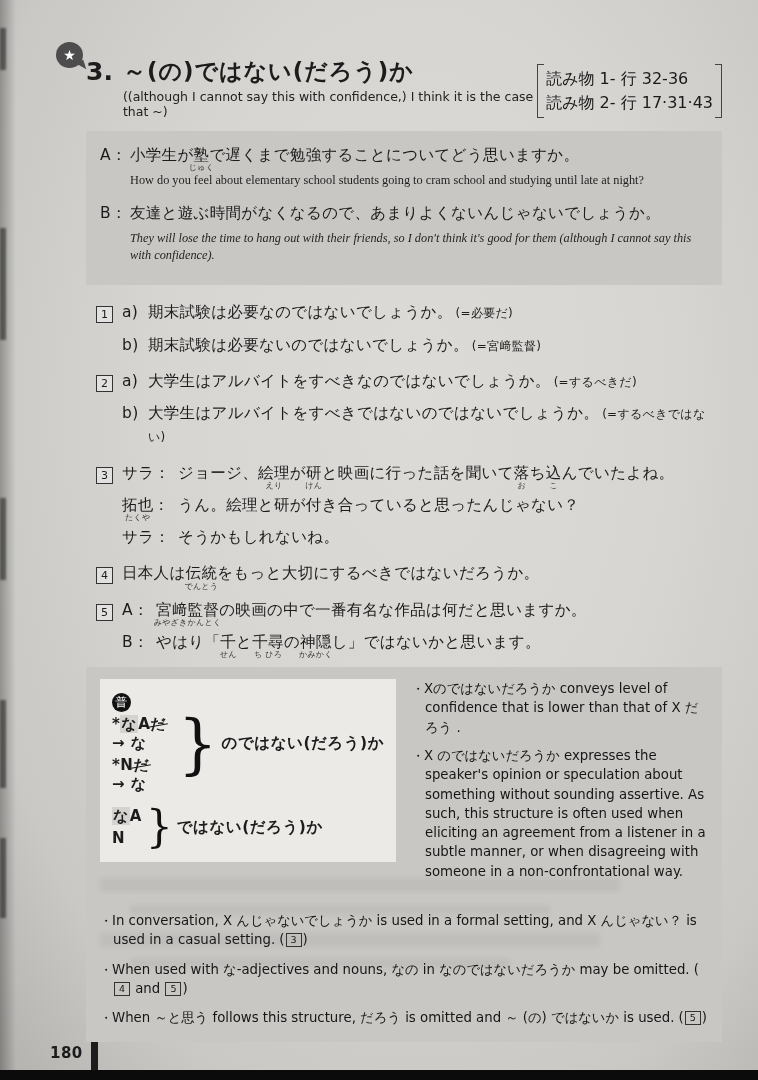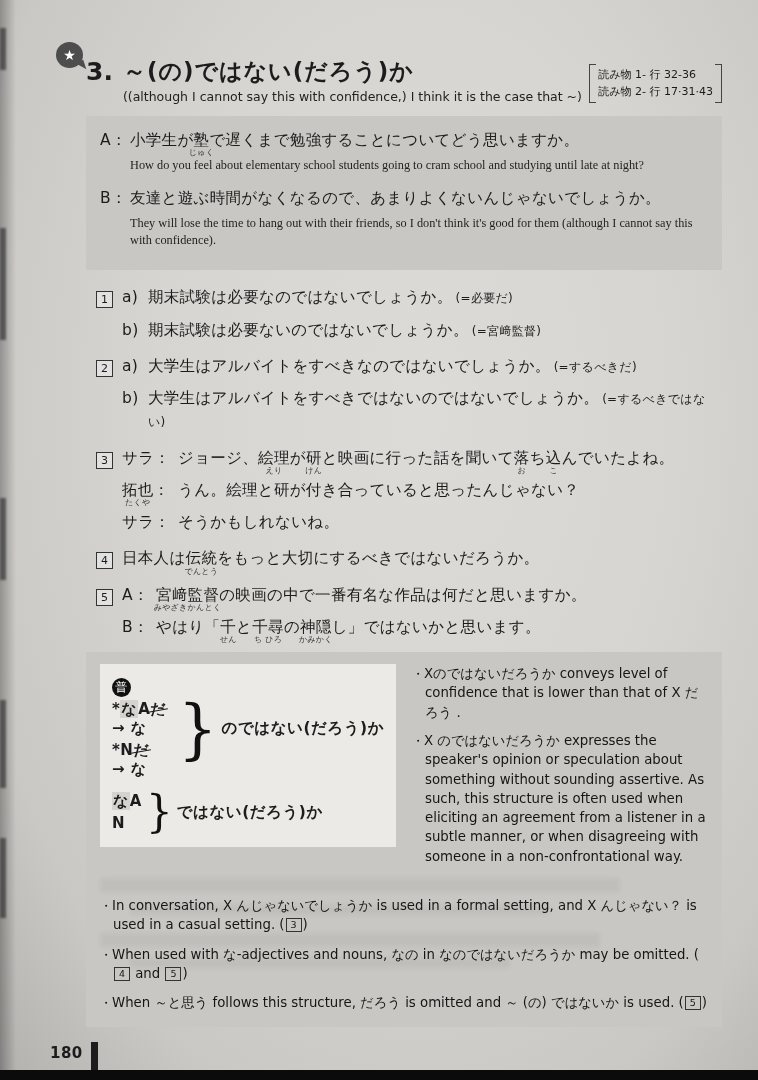--- a/index.html
+++ b/index.html
@@ -21,41 +21,41 @@
   .star-badge{position:absolute;left:-30px;top:-16px;width:27px;height:26px;background:#4d4d4d;
     border-radius:50% 50% 50% 50%;display:flex;align-items:center;justify-content:center;
     color:#fff;font-size:14px;}
   .star-badge::after{content:"";position:absolute;right:-2px;bottom:-3px;width:0;height:0;
     border-left:9px solid transparent;border-top:10px solid #4d4d4d;transform:rotate(-18deg);}
   .hrow{display:flex;align-items:flex-start;}
   .hnum{font-size:25px;font-weight:700;margin-right:10px;line-height:1.1;}
   .htitle-wrap{flex:1;}
   .htitle{font-size:23px;font-weight:700;letter-spacing:1px;line-height:1.15;}
   .hsub{font-size:12.5px;margin-top:5px;color:#222;}
-  .refbox{position:relative;font-size:11px;line-height:1.5;padding:3px 9px;margin-top:6px;
+  .refbox{position:relative;font-size:16px;line-height:1.5;padding:3px 9px;margin-top:6px;
     white-space:nowrap;color:#1a1a1a;}
   .refbox::before,.refbox::after{content:"";position:absolute;top:0;bottom:0;width:6px;
     border:1px solid #444;}
   .refbox::before{left:0;border-right:none;}
   .refbox::after{right:0;border-left:none;}
 
   
   .gpanel{background:#c8c7c4;padding:12px 14px;border-radius:1px;}
 
   
   .rw{display:inline-block;position:relative;}
   .rw .rt{position:absolute;left:50%;top:100%;transform:translateX(-50%);
     font-size:8px;line-height:1;margin-top:-3px;white-space:nowrap;color:#333;}
 
   
   .abline{margin-bottom:6px;}
   .abjp{display:flex;font-size:15.5px;line-height:1.55;letter-spacing:.3px;}
   .abjp .lab{flex:0 0 30px;}
   .aben{margin:5px 0 12px 30px;font-family:"Liberation Serif",serif;font-size:12.3px;line-height:1.35;color:#1f1f1f;}
-  .aben.last{margin-bottom:10px;}
+  .aben.last{margin-bottom:10px;font-style:italic;}
 
   
   .examples{margin:16px 0 12px 10px;}
   .example{display:flex;margin-bottom:13px;}
   .exnum{flex:0 0 26px;padding-top:2px;}
   .exnum-box{display:inline-block;width:15px;height:15px;line-height:15px;border:1.2px solid #333;
     text-align:center;font-size:11px;background:rgba(255,255,255,.35);}
   .exlines{flex:1;}
   .exline{display:flex;font-size:15.5px;line-height:1.5;letter-spacing:.3px;margin-bottom:9px;}
   .exline:last-child{margin-bottom:0;}

